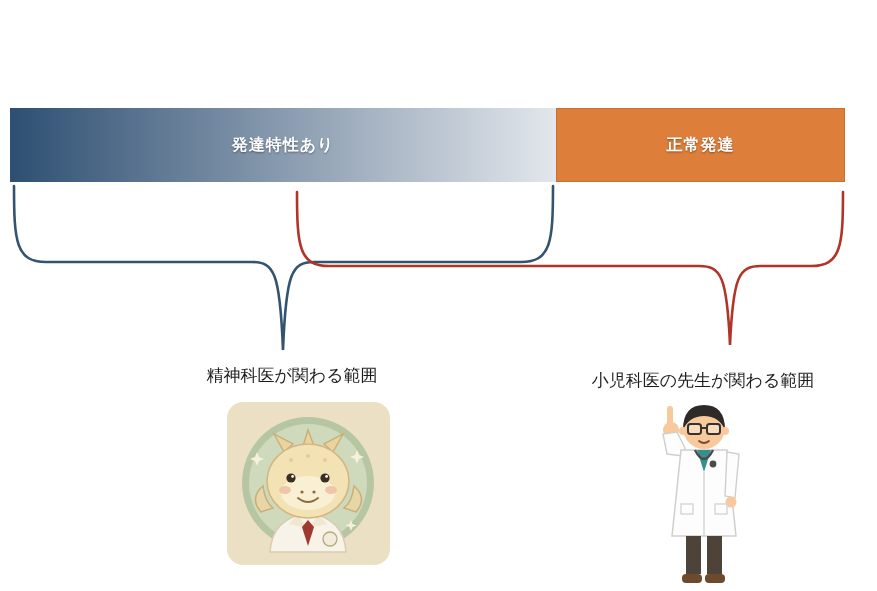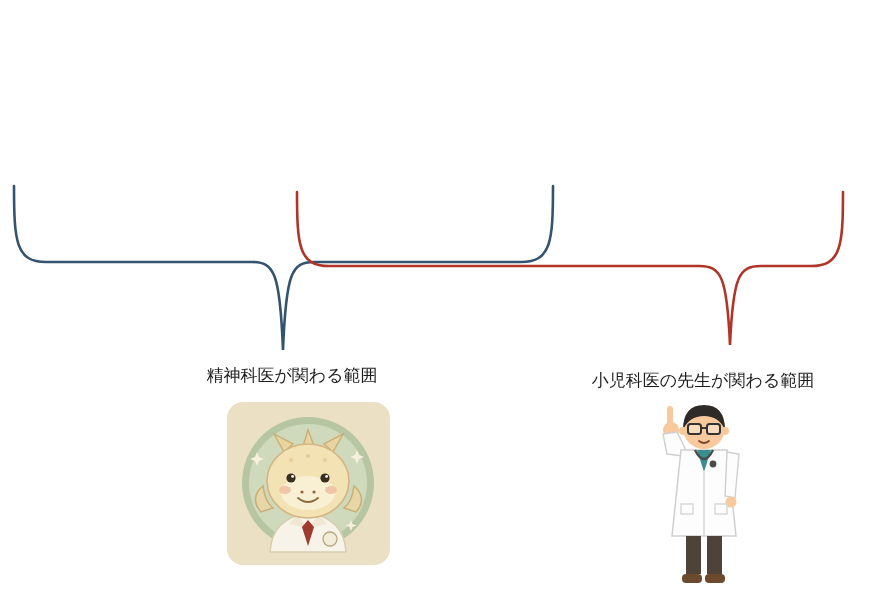--- a/index.html
+++ b/index.html
@@ -81,20 +81,28 @@
   .illus.psy { left: 227px; top: 402px; width: 163px; height: 163px; }
   .illus.ped { left: 643px; top: 386px; width: 118px; height: 204px; }
   .illus svg { display: block; width: 100%; height: 100%; }
 </style>
 </head>
 <body>
 
 <div class="page">
 
 
+  <div class="bar">
+    <div class="bar-left">
+      <span class="bar-label">発達特性あり</span>
+    </div>
+    <div class="bar-right">
+      <span class="bar-label">正常発達</span>
+    </div>
+  </div>
 
   <svg class="braces" viewBox="0 0 877 591" aria-hidden="true">
     <path d="M 14 186 C 14 242 16 262 46 262 L 252 262 C 274 262 280 272 283 350 C 286 272 292 262 314 262 L 521 262 C 551 262 553 242 553 186" fill="none" stroke-width="2.6" stroke-linecap="round" stroke="#33536f"></path>
     <path d="M 297 192 C 297 246 299 266 329 266 L 699 266 C 721 266 727 276 730 345 C 733 276 739 266 761 266 L 811 266 C 841 266 843 246 843 192" fill="none" stroke-width="2.6" stroke-linecap="round" stroke="#b03427"></path>
   </svg>
 
   <div class="range-label psy">精神科医が関わる範囲</div>
   <div class="range-label ped">小児科医の先生が関わる範囲</div>
 
   <div class="illus psy">

